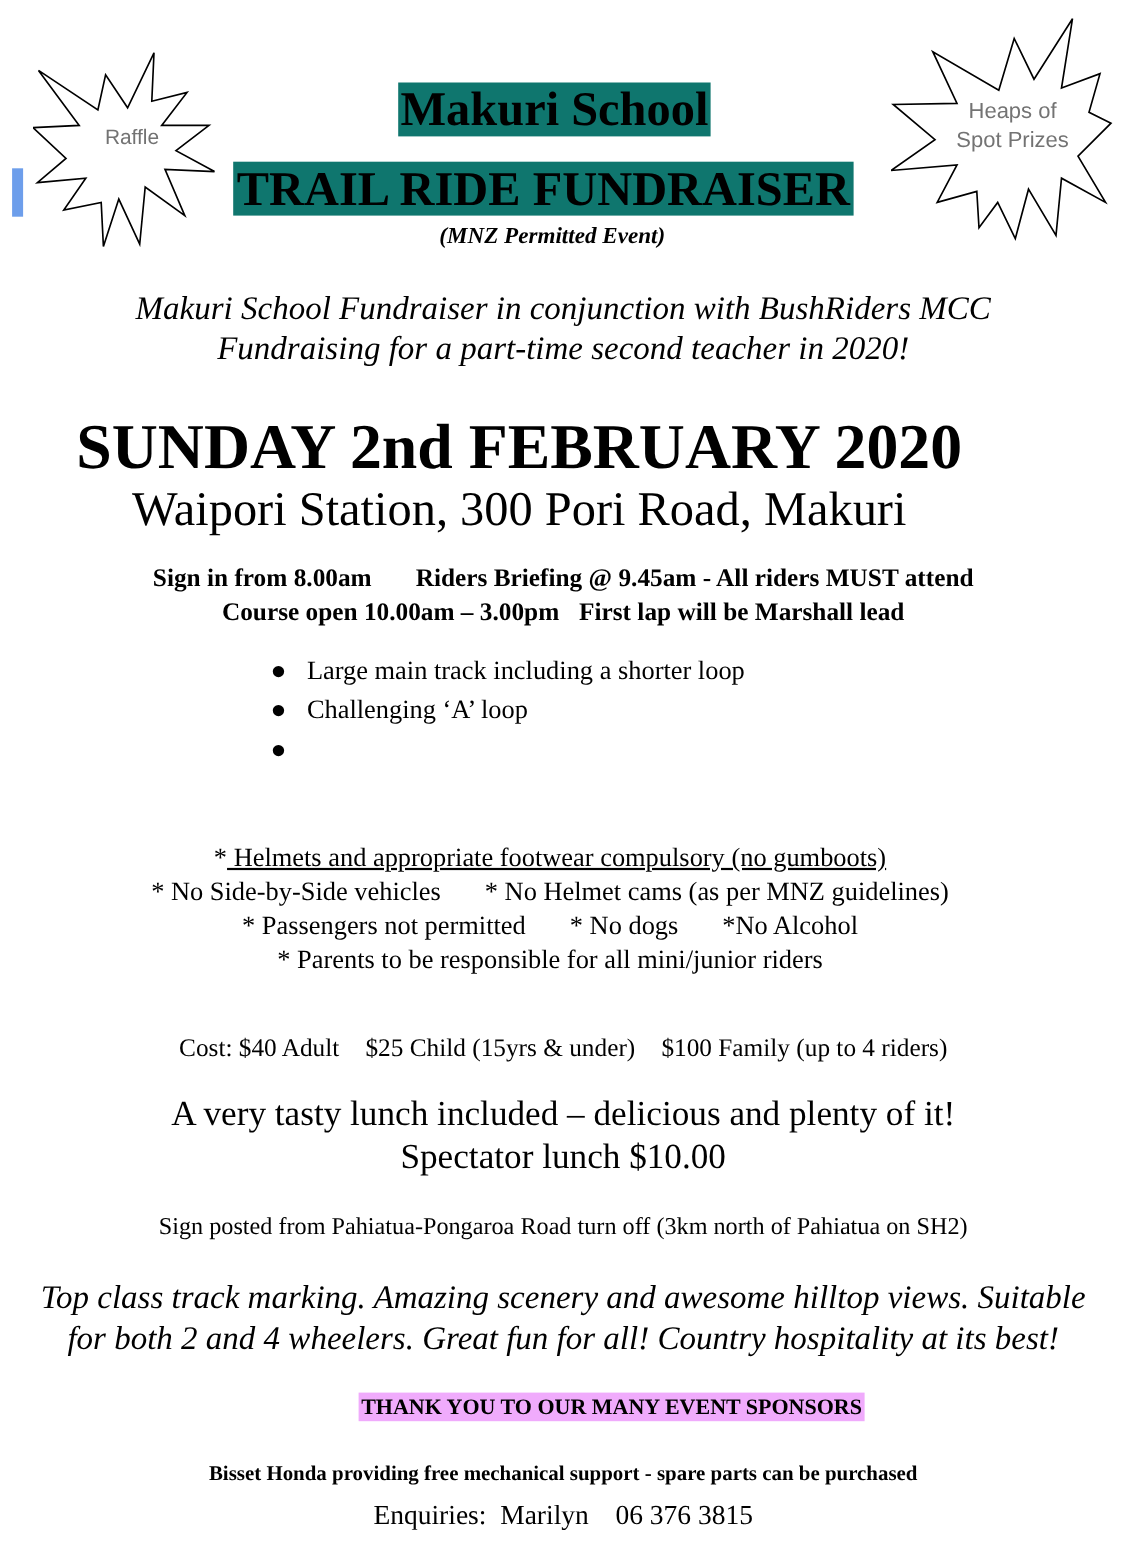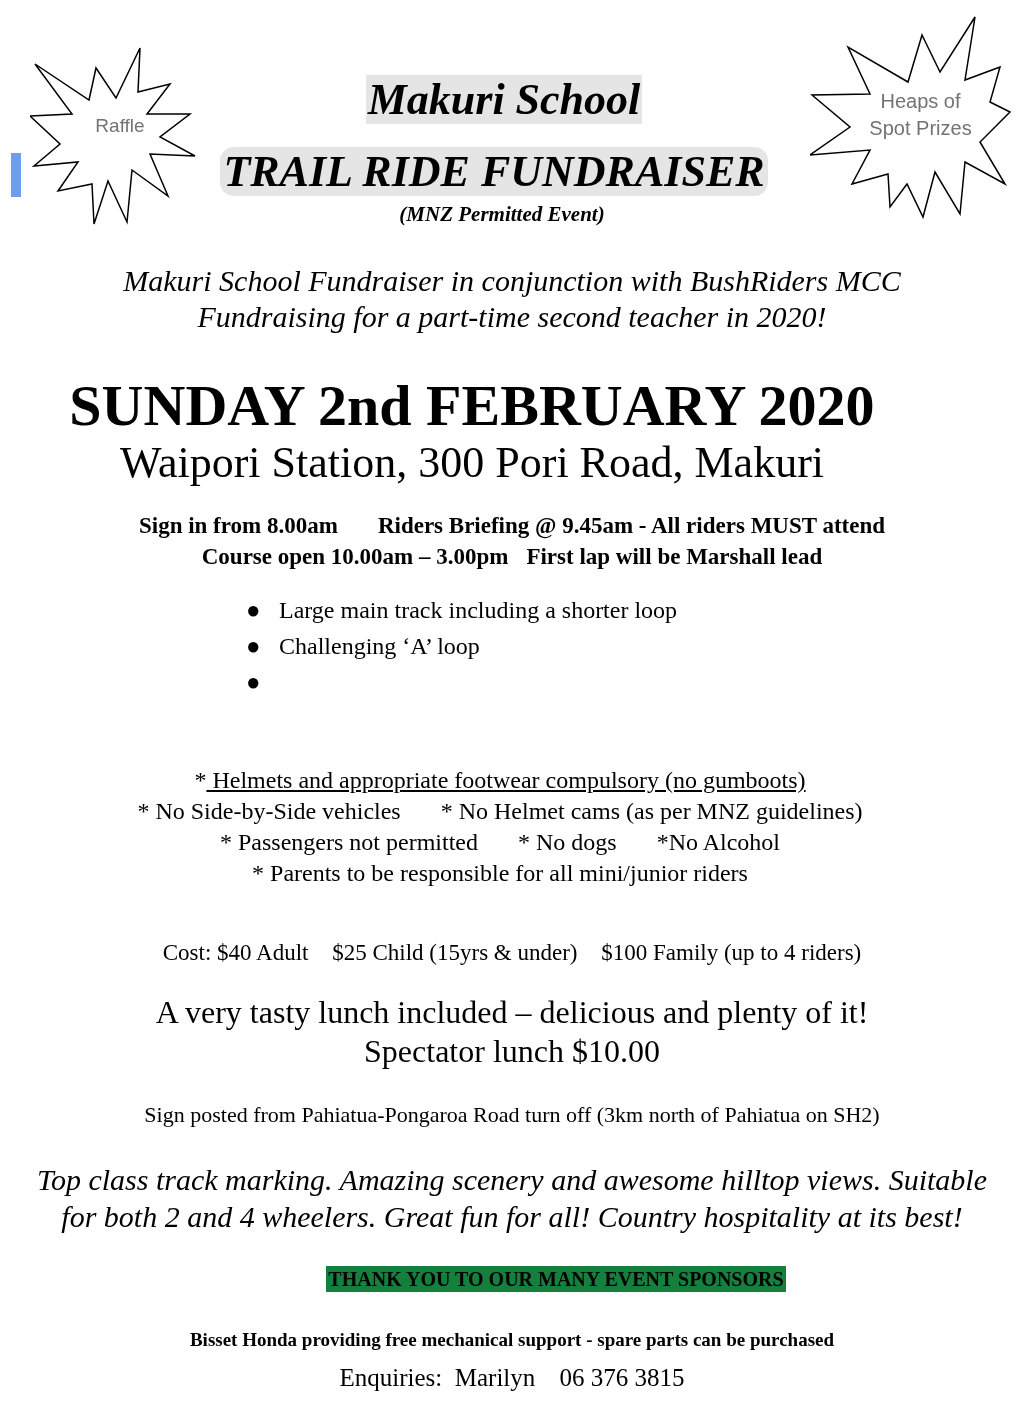--- a/index.html
+++ b/index.html
@@ -1,25 +1,25 @@
 <!DOCTYPE html>
 <html><head>
   <meta charset="utf-8">
   <style>
     html, body { margin: 0; padding: 0; background: #ffffff; }
     body { width: 1024px; height: 1419px; position: relative; overflow: hidden;
            font-family: "Liberation Serif", serif; color: #000; }
     .abs { position: absolute; }
     .center { left: 0; width: 1024px; text-align: center; }
-    .hl-blue { background: #e5e5e5; font-style: italic; }
-    .hl-yellow { background: #15803d; }
+    .hl-blue { background: #0f766e; }
+    .hl-yellow { background: #f0abfc; }
     .title1 { top: 72px; font-size: 44px; font-weight: bold; line-height: 56px; }
     .title1 span { padding: 0 2px; }
     .title2 { top: 146px; font-size: 44px; font-weight: bold; line-height: 52px; }
-    .title2 span { padding: 0 3px; border-radius: 14px; }
+    .title2 span { padding: 0 3px; }
     .left-bar { left: 11px; top: 153px; width: 10px; height: 44px; background: #6d9eeb; }
     .subtitle { top: 202px; font-size: 21px; font-weight: bold; font-style: italic; }
     .intro { top: 263px; font-size: 30px; font-style: italic; line-height: 36px; }
     .date { top: 372px; font-size: 58px; font-weight: bold; left: -40px; }
     .venue { top: 437px; font-size: 44px; left: -40px; }
     .times { top: 510px; font-size: 23px; font-weight: bold; line-height: 31px; }
     .gap { display: inline-block; width: 40px; }
     .gap-sm { display: inline-block; width: 18px; }
     .features { top: 592px; left: 246px; width: 740px; font-size: 24px; line-height: 36px; margin: 0; padding: 0; list-style: none; }
     .features li { position: relative; padding-left: 33px; }

